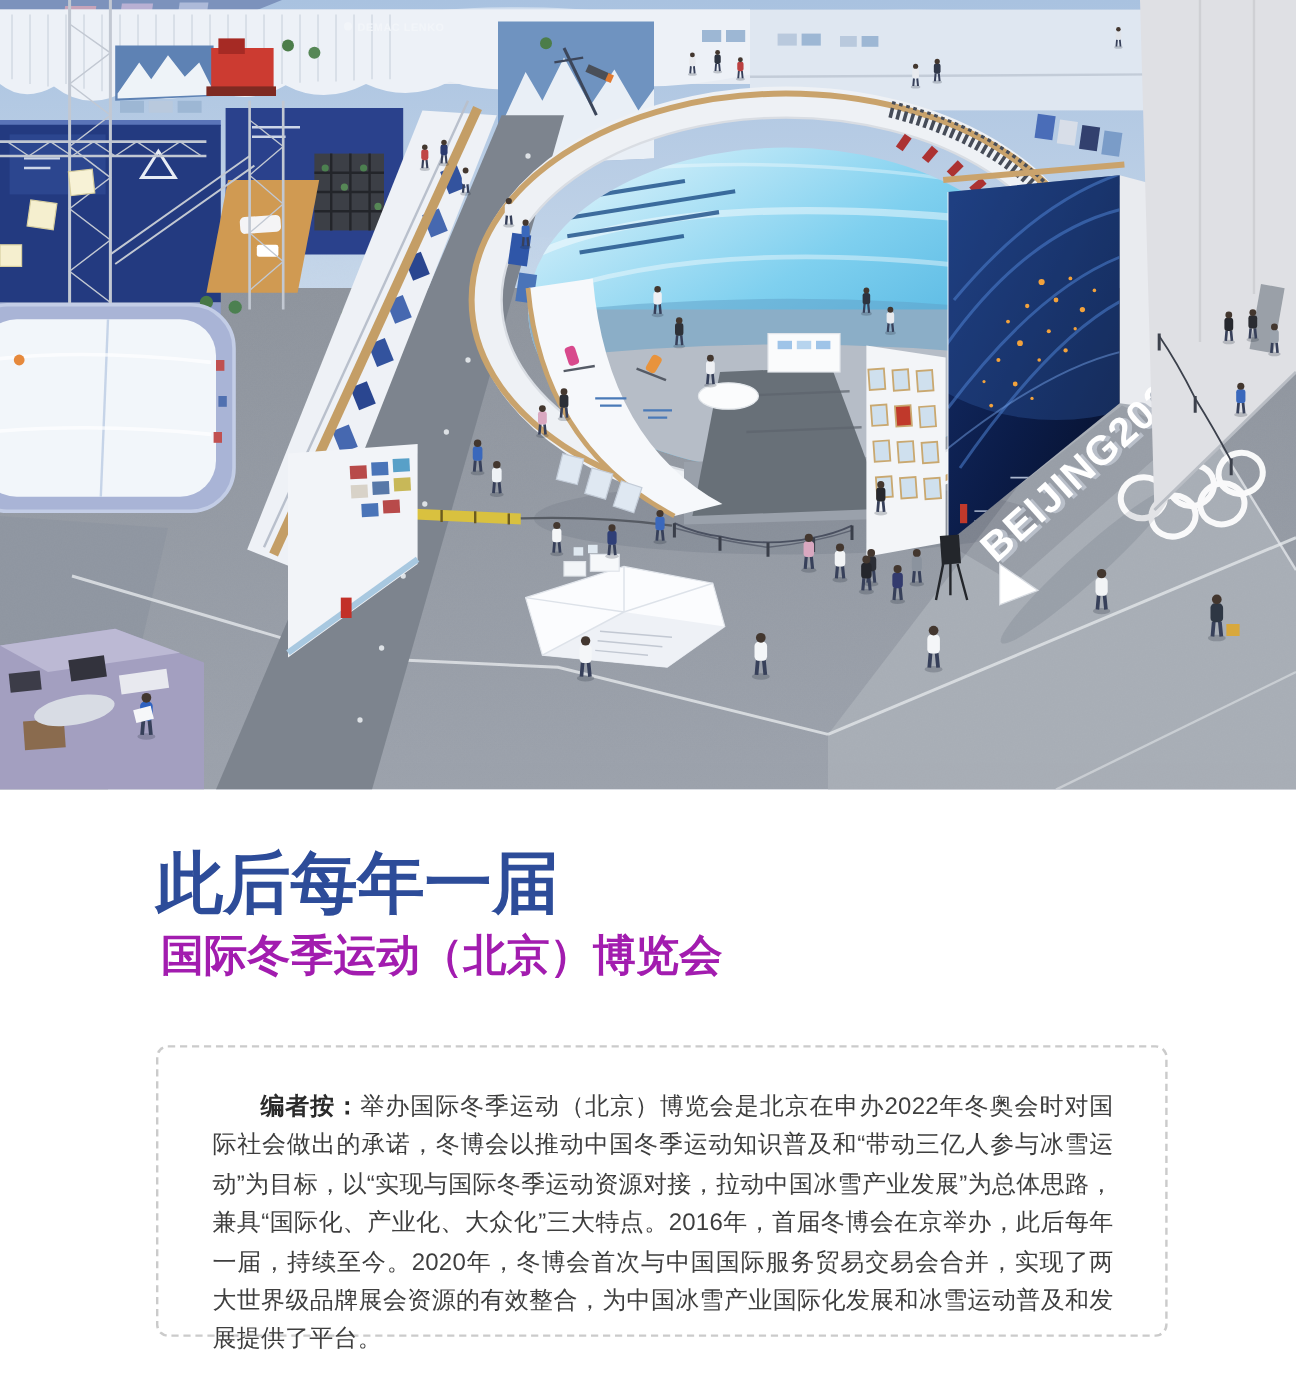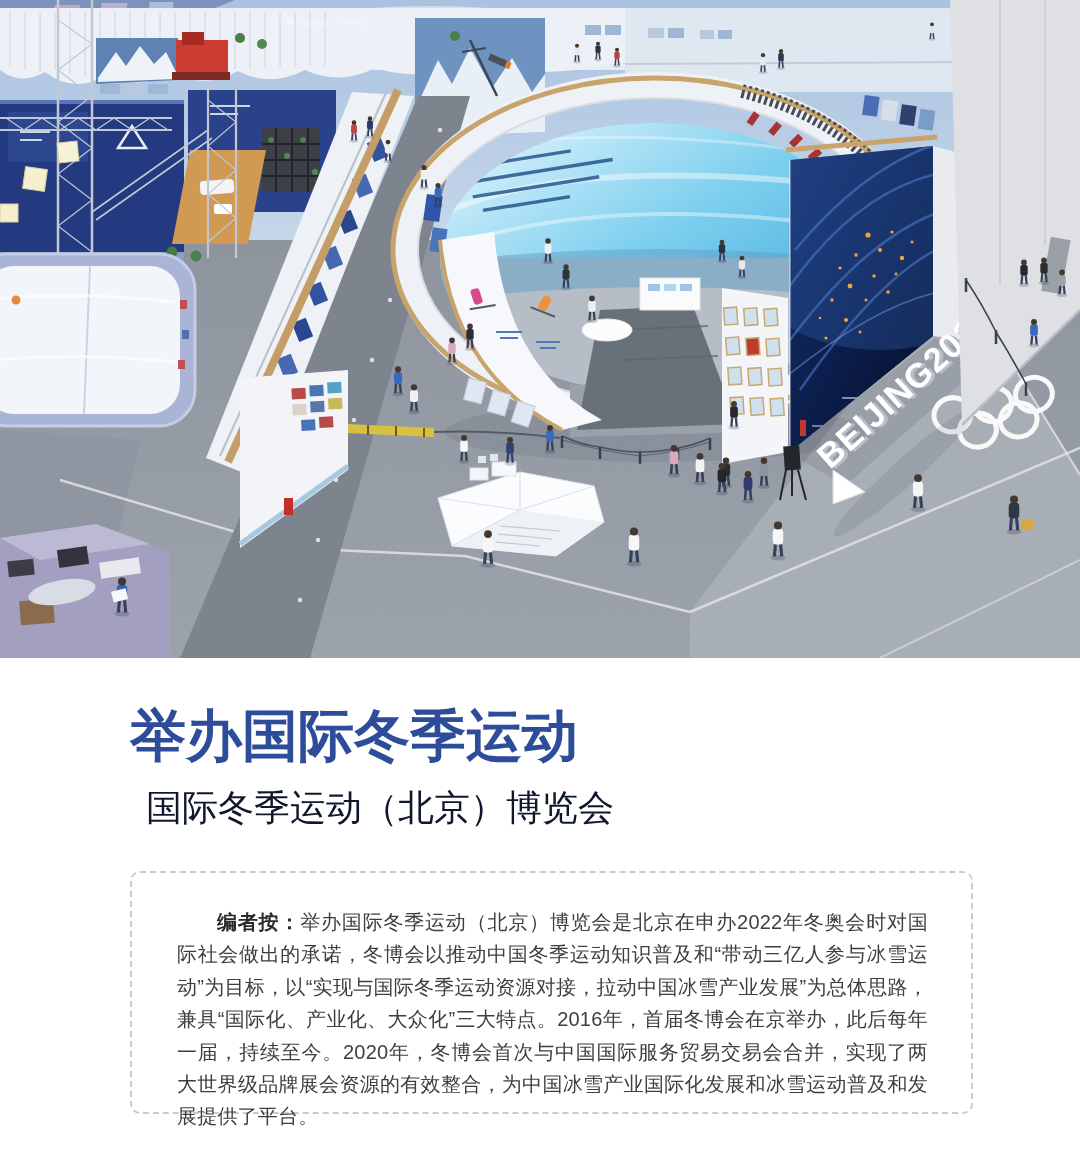--- a/index.html
+++ b/index.html
@@ -7,22 +7,22 @@
     position:relative;width:1080px;height:1159px;background:#ffffff;overflow:hidden;
     font-family:"Liberation Sans","DejaVu Sans",sans-serif;
   }
   .photo-wrap{position:absolute;left:0;top:0;width:1080px;height:658px;overflow:hidden;}
   .photo-wrap svg{display:block;}
   .article-title{
     position:absolute;left:130px;top:704px;margin:0;
     font-size:56px;line-height:64px;font-weight:700;color:#2d4c99;letter-spacing:0px;
   }
   .article-subtitle{
-    position:absolute;left:130px;top:770px;margin:16px;
-    font-size:36px;line-height:44px;font-weight:400;color:#0f172a;
+    position:absolute;left:130px;top:770px;margin:4px;
+    font-size:36px;line-height:44px;font-weight:700;color:#a21caf;
   }
   .note-box{
     position:absolute;left:130px;top:871px;width:843px;height:243px;
     box-sizing:border-box;border:2px dashed #cbcbcb;border-radius:10px;
     padding:21px 31px 0 33px;background:#ffffff;
   }
   .note-text{
     margin:12px;font-size:20px;line-height:32.4px;color:#3e3e3e;
     text-align:justify;text-indent:40px;letter-spacing:0.2px;
   }
@@ -491,20 +491,20 @@
       <rect x="112" y="590" width="15" height="11" fill="#f6f7f9" transform="rotate(-14 119 595)"></rect>
 
       <use href="#person" transform="translate(1024 274) scale(1.05)" color="#26282e"></use>
       <use href="#person" transform="translate(1044 272) scale(1.05)" color="#2a2c32"></use>
       <use href="#person" transform="translate(1062 284) scale(1.05)" color="#9aa2ac"></use>
       <use href="#person" transform="translate(1034 334) scale(1.1)" color="#3a68bc"></use>
     </g>
   </svg>
   </div>
 
-  <h1 class="article-title">举办国际冬季运动</h1>
+  <h1 class="article-title">此后每年一届</h1>
   <h2 class="article-subtitle">国际冬季运动（北京）博览会</h2>
 
   <div class="note-box">
     <p class="note-text"><strong>编者按：</strong><span>举办国际冬季运动（北京）博览会是北京在申办2022年冬奥会时对国际社会做出的承诺，冬博会以推动中国冬季运动知识普及和“带动三亿人参与冰雪运动”为目标，以“实现与国际冬季运动资源对接，拉动中国冰雪产业发展”为总体思路，兼具“国际化、产业化、大众化”三大特点。2016年，首届冬博会在京举办，此后每年一届，持续至今。2020年，冬博会首次与中国国际服务贸易交易会合并，实现了两大世界级品牌展会资源的有效整合，为中国冰雪产业国际化发展和冰雪运动普及和发展提供了平台。</span></p>
   </div>
 
 </div>
 
 </body></html>

